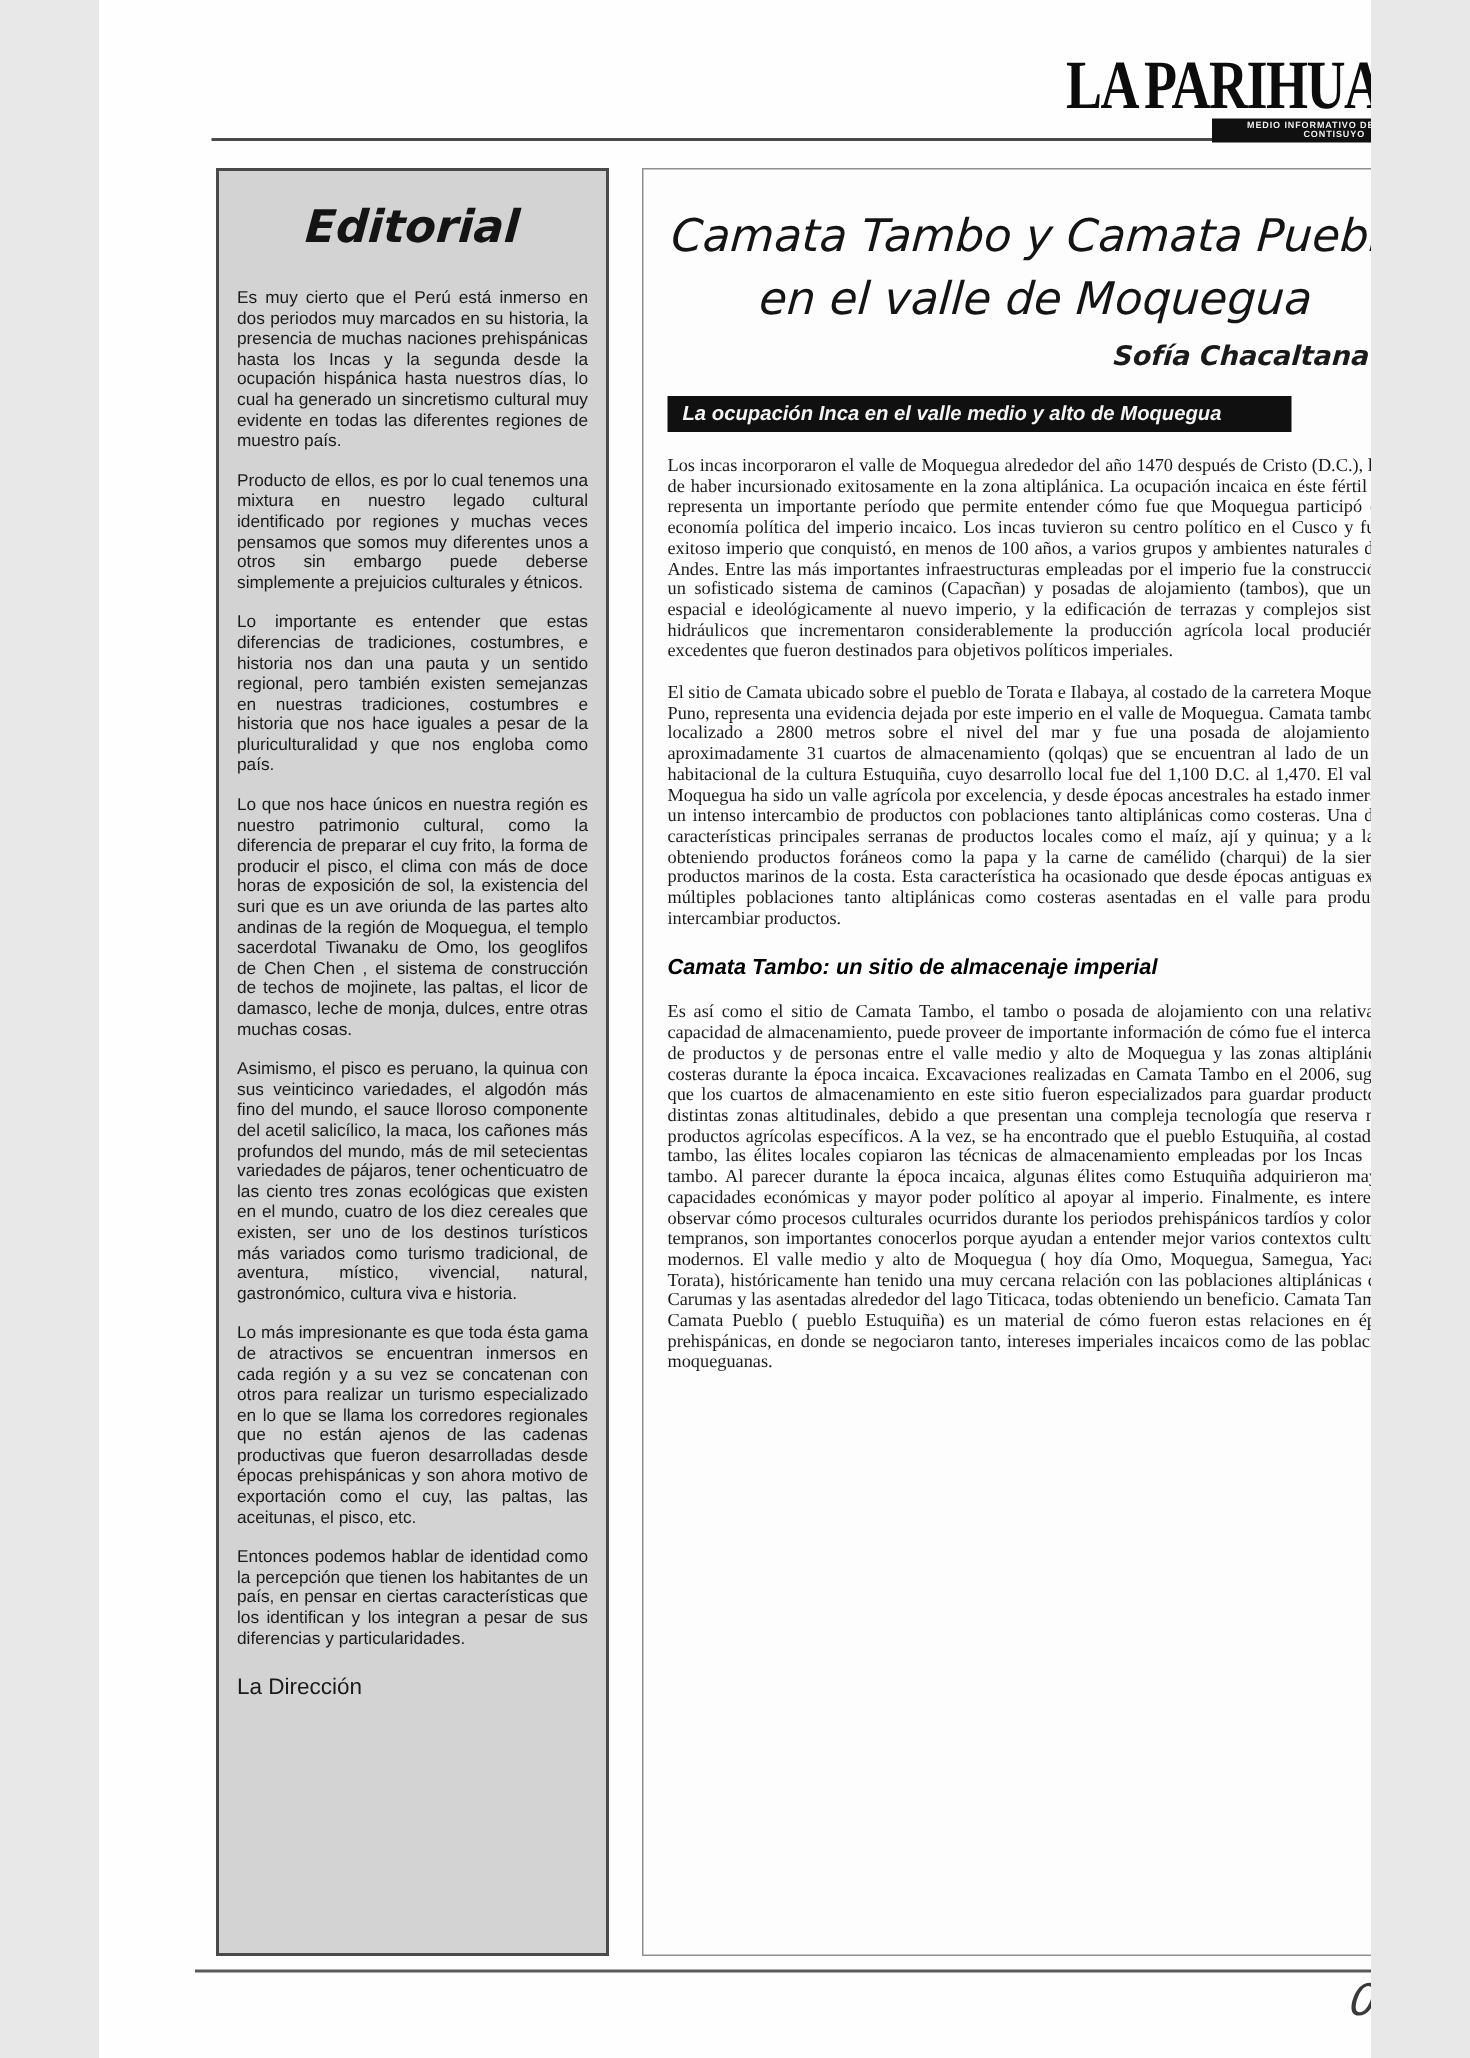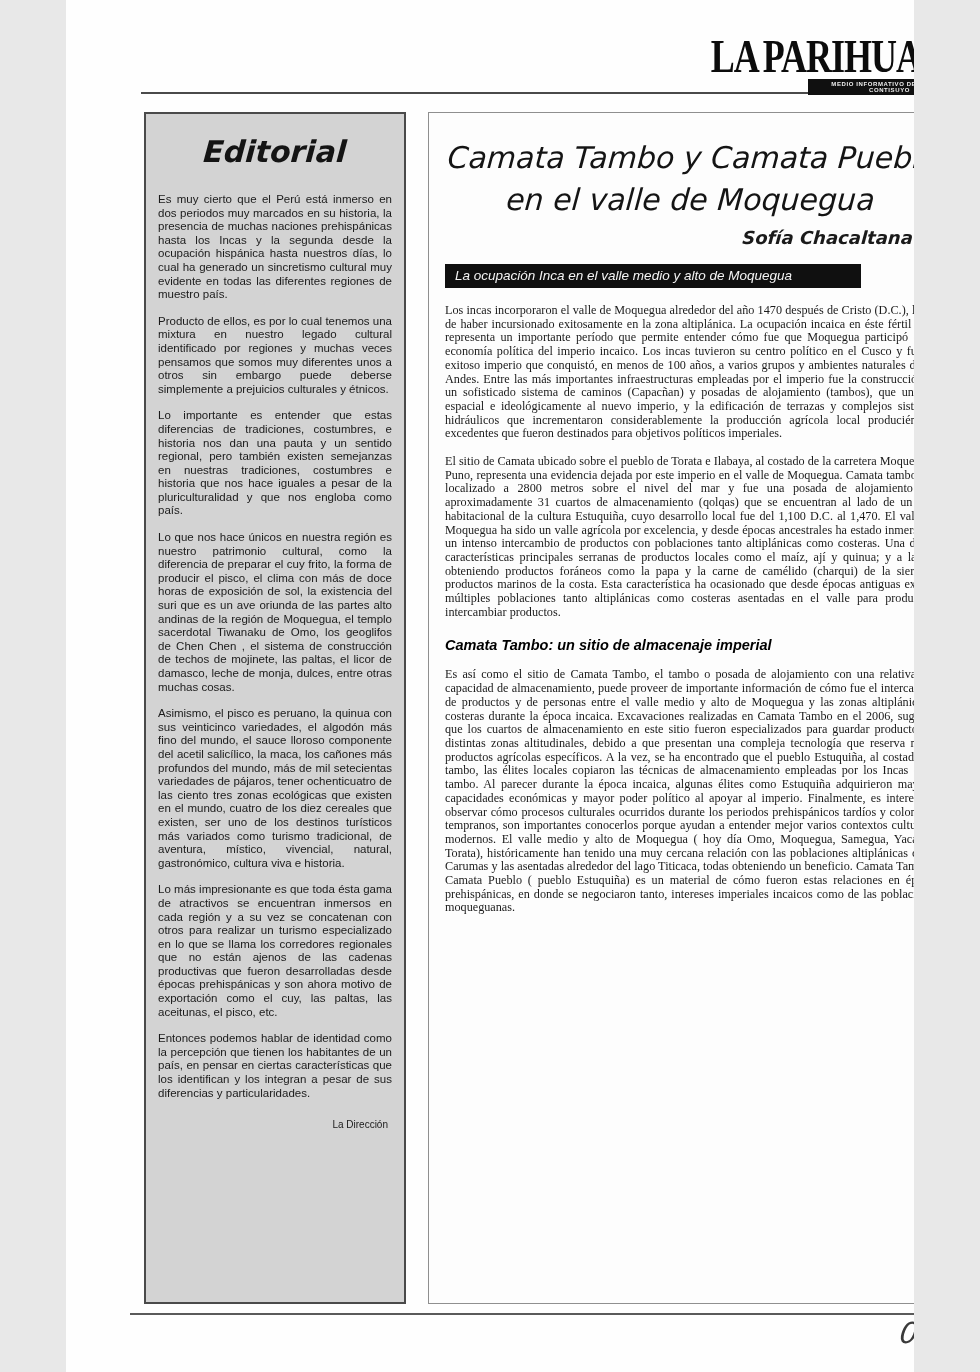--- a/index.html
+++ b/index.html
@@ -37,42 +37,42 @@
   .editorial h2 {
     margin:12px 0 24px 0; text-align:center;
     font-family:"DejaVu Sans", sans-serif; font-style:italic; font-weight:600;
     font-size:30px; color:#141414; transform:skewX(-4deg);
   }
   .editorial p {
     margin:0 0 13px 0; font-size:11.5px; line-height:13.6px;
     text-align:justify; color:#1a1a1a;
   }
   .editorial .signature {
-    text-align:right; margin:18px 4px 0 0; font-size:10px;
+    margin:18px 4px 0 0; font-size:15px;
   }
 
   
   .article {
     position:absolute; left:362px; top:112px; width:541px; height:1192px;
     background:#fdfdfd; border:1px solid #8f8f8f; box-sizing:border-box;
     padding:16px 29px 0 16px; overflow:hidden;
   }
   .article h1 {
     margin:8px 0 4px 0; text-align:center;
     font-family:"DejaVu Sans", sans-serif; font-style:italic; font-weight:500;
     font-size:30px; line-height:1.4; color:#141414; transform:skewX(-4deg);
   }
   .article .author {
     text-align:right; margin:6px 26px 16px 0;
     font-family:"DejaVu Sans", sans-serif; font-style:italic; font-weight:bold;
     font-size:18px; color:#1a1a1a; transform:skewX(-4deg);
   }
   .section-bar {
     width:398px; background:#101010; color:#f4f4f4;
-    font-style:italic; font-weight:normal; font-size:13.5px;
+    font-style:italic; font-weight:bold; font-size:13.5px;
     padding:4px 8px 5px 10px; margin:0 0 16px 0;
   }
   .article p {
     margin:0 0 14px 0; font-size:12.2px; line-height:13.7px;
     text-align:justify; color:#1a1a1a;font-family:Liberation Serif, serif;
   }
   .article h3 {
     margin:18px 0 15px 0; font-style:italic; font-weight:bold;
     font-size:14.5px; color:#000000;
   }

